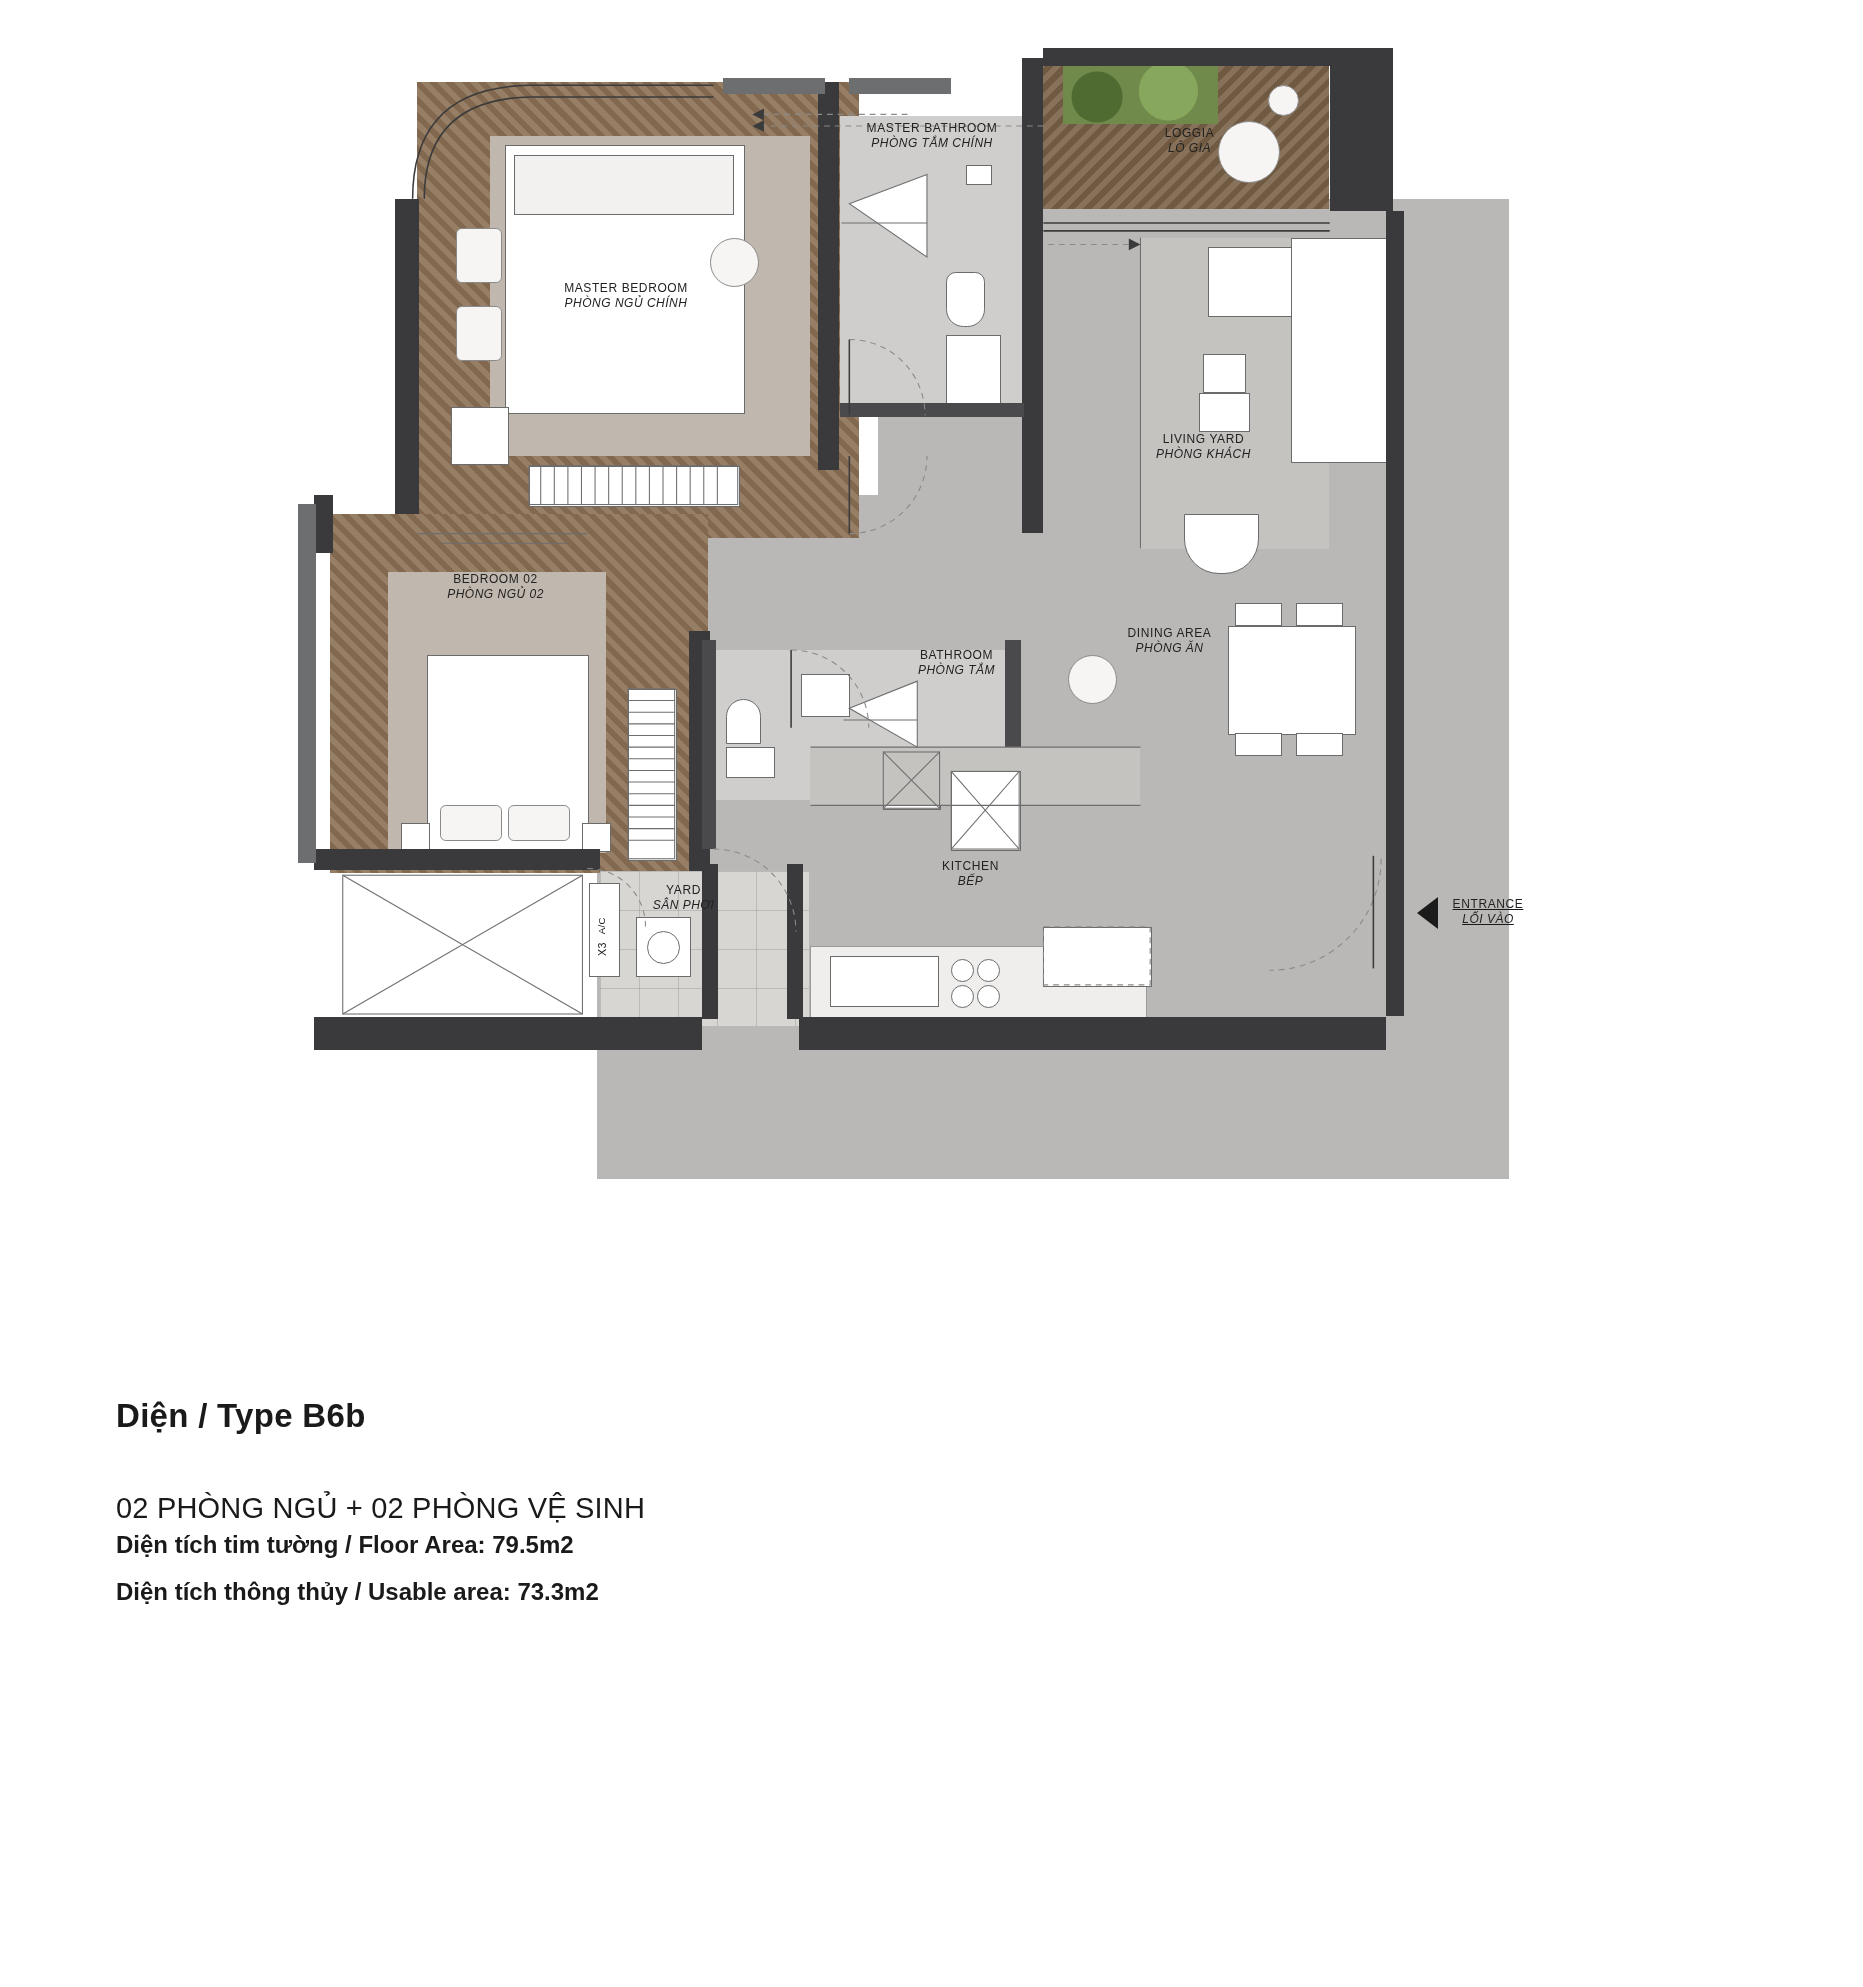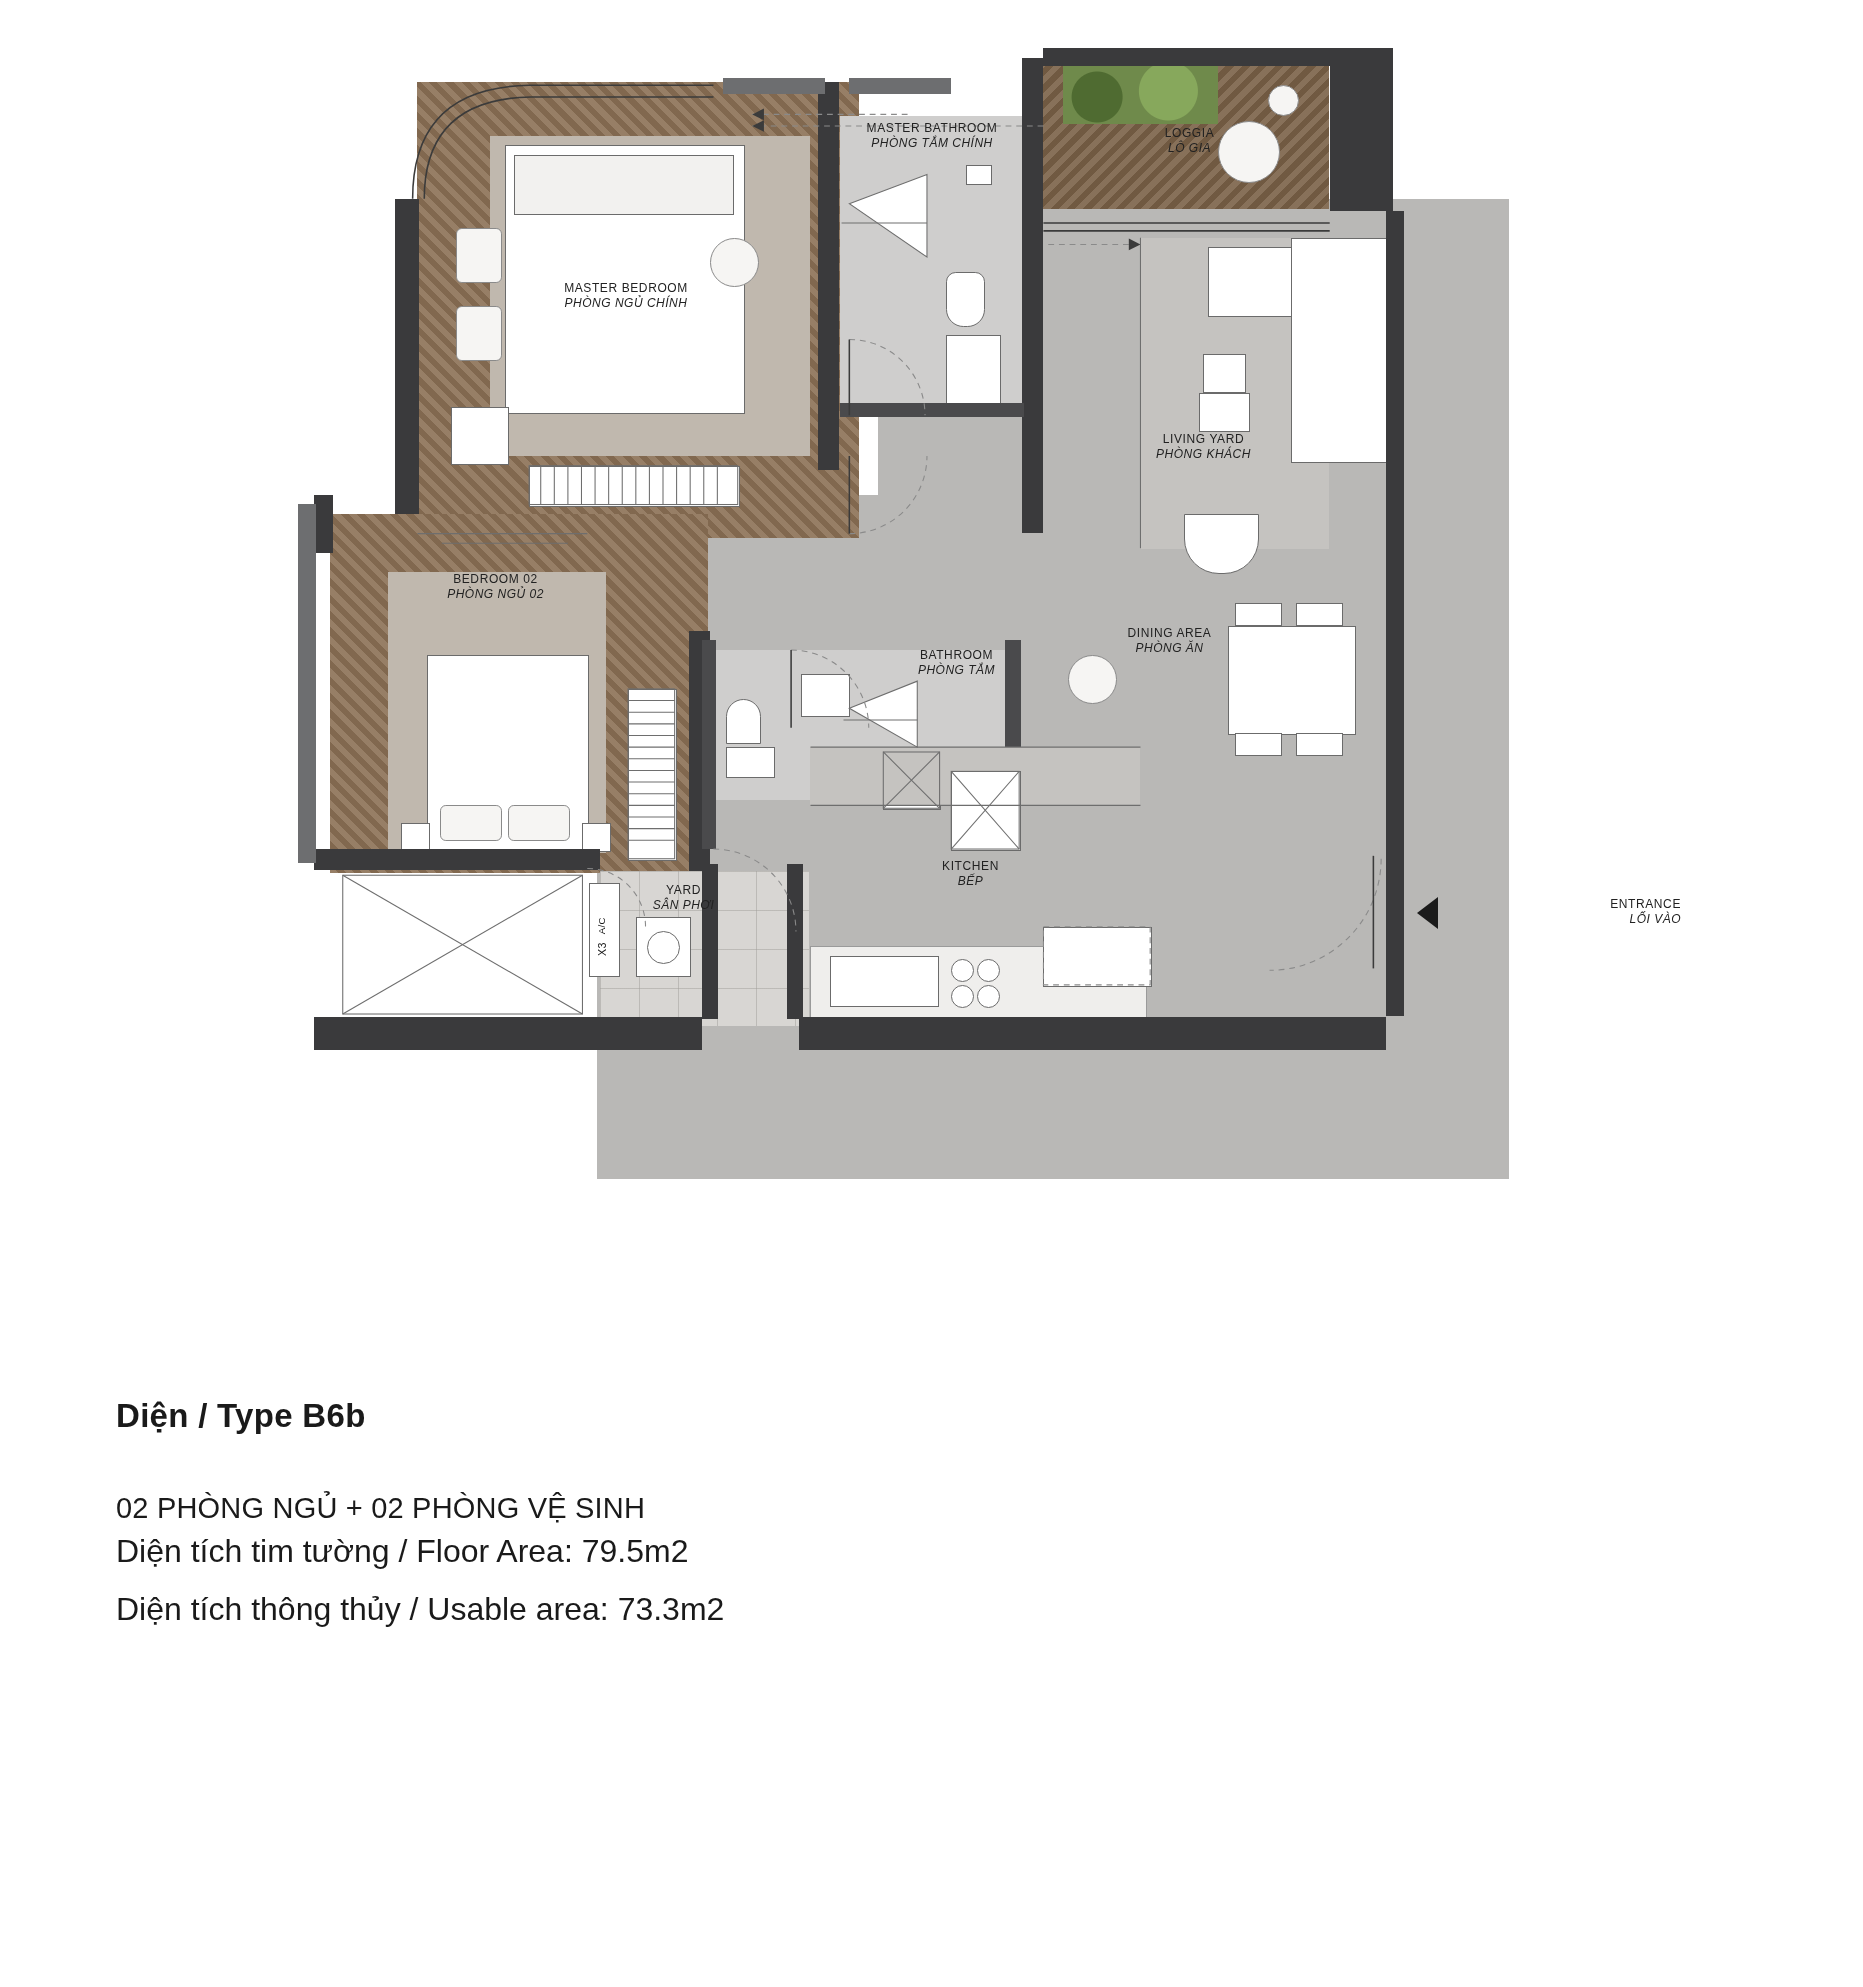--- a/index.html
+++ b/index.html
@@ -154,23 +154,24 @@
     margin: 0;
     line-height: 1.35;
   }
   .cap-rooms-en {
     font-size: 35px;
     letter-spacing: 0.2px;
     margin: 0 0 54px 0;
     line-height: 1.35;
   }
   .cap-area {
-    font-size: 32px;
+    font-size: 24px;
     margin: 0 0 11.6px 0;
     line-height: 1.45;
+    font-weight: bold;
   }
   .cap-area:last-child { margin-bottom: 0; }
 
   svg.overlay {
     position: absolute;
     left: 0; top: 0;
     width: 1446px; height: 1281px;
     overflow: visible;
   }
   .lw { stroke: #6e6e6e; stroke-width: 1.1; fill: none; }
@@ -417,21 +418,21 @@
       <span class="en">KITCHEN</span>
       <span class="vi">BẾP</span>
     </div>
 
     <div class="abs" style="left:417px; top:864px; width:29px; height:87px; transform: rotate(-90deg); transform-origin: center; display:flex; align-items:center; justify-content:center; gap:7.8px;">
       <span style="font-size:10.7px; letter-spacing:0.4px;">X3</span>
       <span style="font-size:9.7px; letter-spacing:0.4px;">A/C</span>
     </div>
 
     <div class="entrance-arrow" style="left:1247px; top:868px;"></div>
-    <div class="room-label" style="left:1327px; top:868px; width:184px; text-align:right;">
+    <div class="room-label" style="left:1226px; top:868px; width:184px; text-align:center;text-decoration:underline;">
       <span class="en">ENTRANCE</span>
       <span class="vi">LỐI VÀO</span>
     </div>
 
   </div>
 </div>
 
 <div id="caption">
   <p class="cap-type">Diện / Type B6b</p>
   <p class="cap-rooms">02 PHÒNG NGỦ + 02 PHÒNG VỆ SINH</p>

